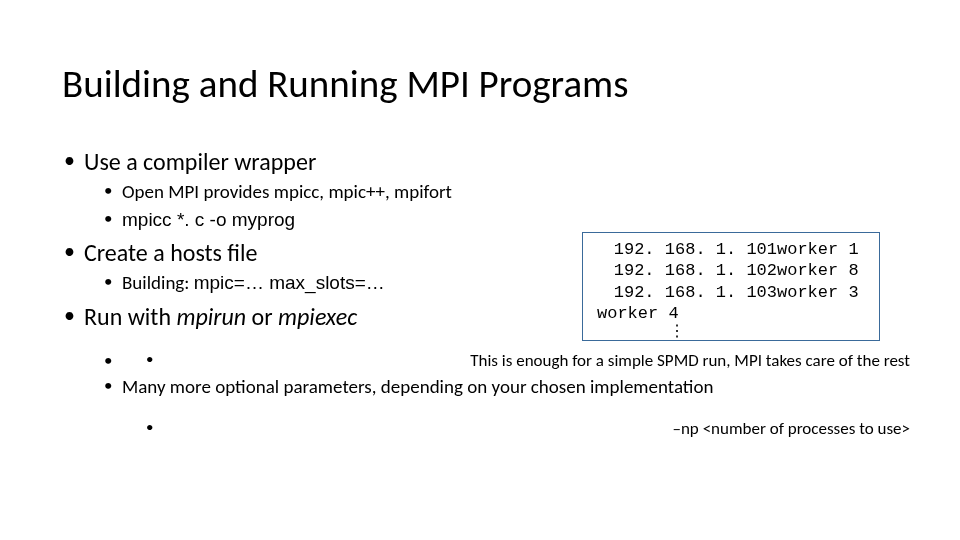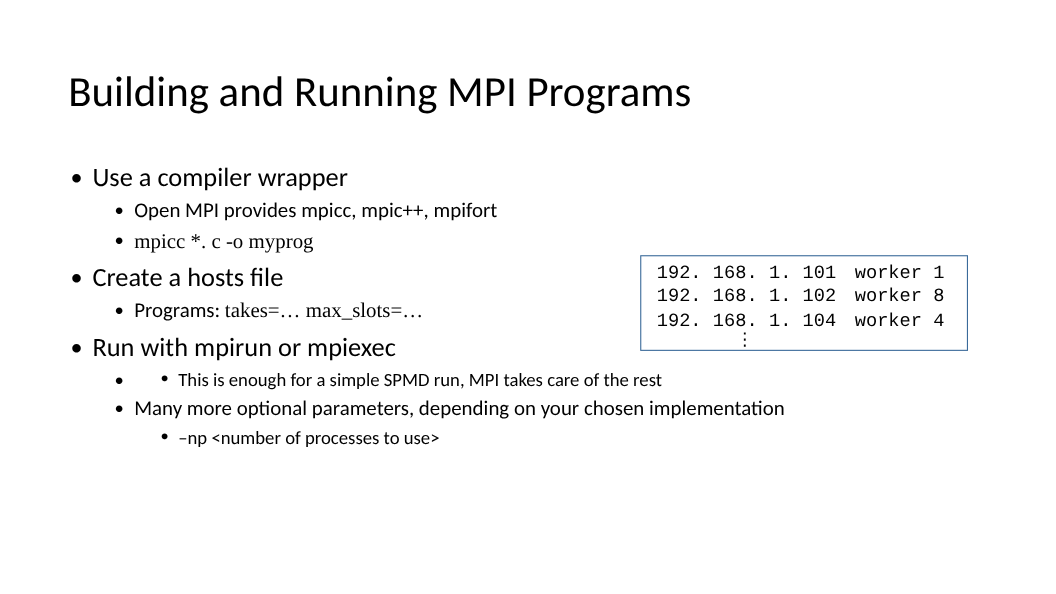--- a/index.html
+++ b/index.html
@@ -58,51 +58,53 @@
     content: "•";
     position: absolute;
     left: 2px;
     top: 0;
     font-size: 17px;
   }
   
   .l3 > li {
     font-size: 17px;
     padding-left: 18px;
-    margin: 3px 0 3px 22px;
+    margin: 18px 0 3px 22px;
     line-height: 1.3;
+    text-align: right;
   }
   .l3 > li::before {
     content: "•";
     position: absolute;
     left: 2px;
     top: 0;
     font-size: 15px;
   }
   .code {
-    font-family: Liberation Serif, serif;
+    font-family: Liberation Sans, sans-serif;
   }
   .ital {
+    font-style: italic;
   }
   .hosts-box {
     position: absolute;
     top: 232px;
     left: 582px;
     border: 1px solid #3a6a9a;
     padding: 6px 20px 4px 14px;
     font-family: "Courier New", Courier, monospace;
     font-size: 17px;
     line-height: 1.25;
     background: #fff;
   }
   .hosts-row {
     display: flex;
     white-space: pre;
   }
-  .hosts-ip { width: 180px; }
+  .hosts-ip { width: 180px; text-align: right; }
   .hosts-name { }
   .hosts-ell {
     text-align: center;
     font-family: Calibri, Arial, sans-serif;
     font-size: 16px;
     line-height: 0.6;
     margin-top: 2px;
     margin-left: 70px;
     width: 20px;
   }
@@ -125,21 +127,21 @@
         <li>
           <span class="code">mpicc *. c -o myprog</span>
         </li>
       </ul>
     </li>
 
     <li>
       <span>Create a hosts file</span>
       <ul class="l2">
         <li>
-          <span>Programs: </span><span class="code">takes=…  max_slots=…</span>
+          <span>Building: </span><span class="code">mpic=…  max_slots=…</span>
         </li>
       </ul>
     </li>
 
     <li>
       <span>Run with </span><span class="ital">mpirun</span><span> or </span><span class="ital">mpiexec</span>
       <ul class="l2">
         <li>
           <ul class="l3">
             <li>
@@ -163,19 +165,22 @@
   <div class="hosts-box">
     <div class="hosts-row">
       <span class="hosts-ip">192. 168. 1. 101</span>
       <span class="hosts-name">worker 1</span>
     </div>
     <div class="hosts-row">
       <span class="hosts-ip">192. 168. 1. 102</span>
       <span class="hosts-name">worker 8</span>
     </div>
     <div class="hosts-row">
-      <span class="hosts-ip">192. 168. 1. 104</span>
+      <span class="hosts-ip">192. 168. 1. 103</span>
+      <span class="hosts-name">worker 3</span>
+    </div>
+    <div class="hosts-row">
       <span class="hosts-name">worker 4</span>
     </div>
     <div class="hosts-ell">⋮</div>
   </div>
 
 </div>
 
 </body></html>

